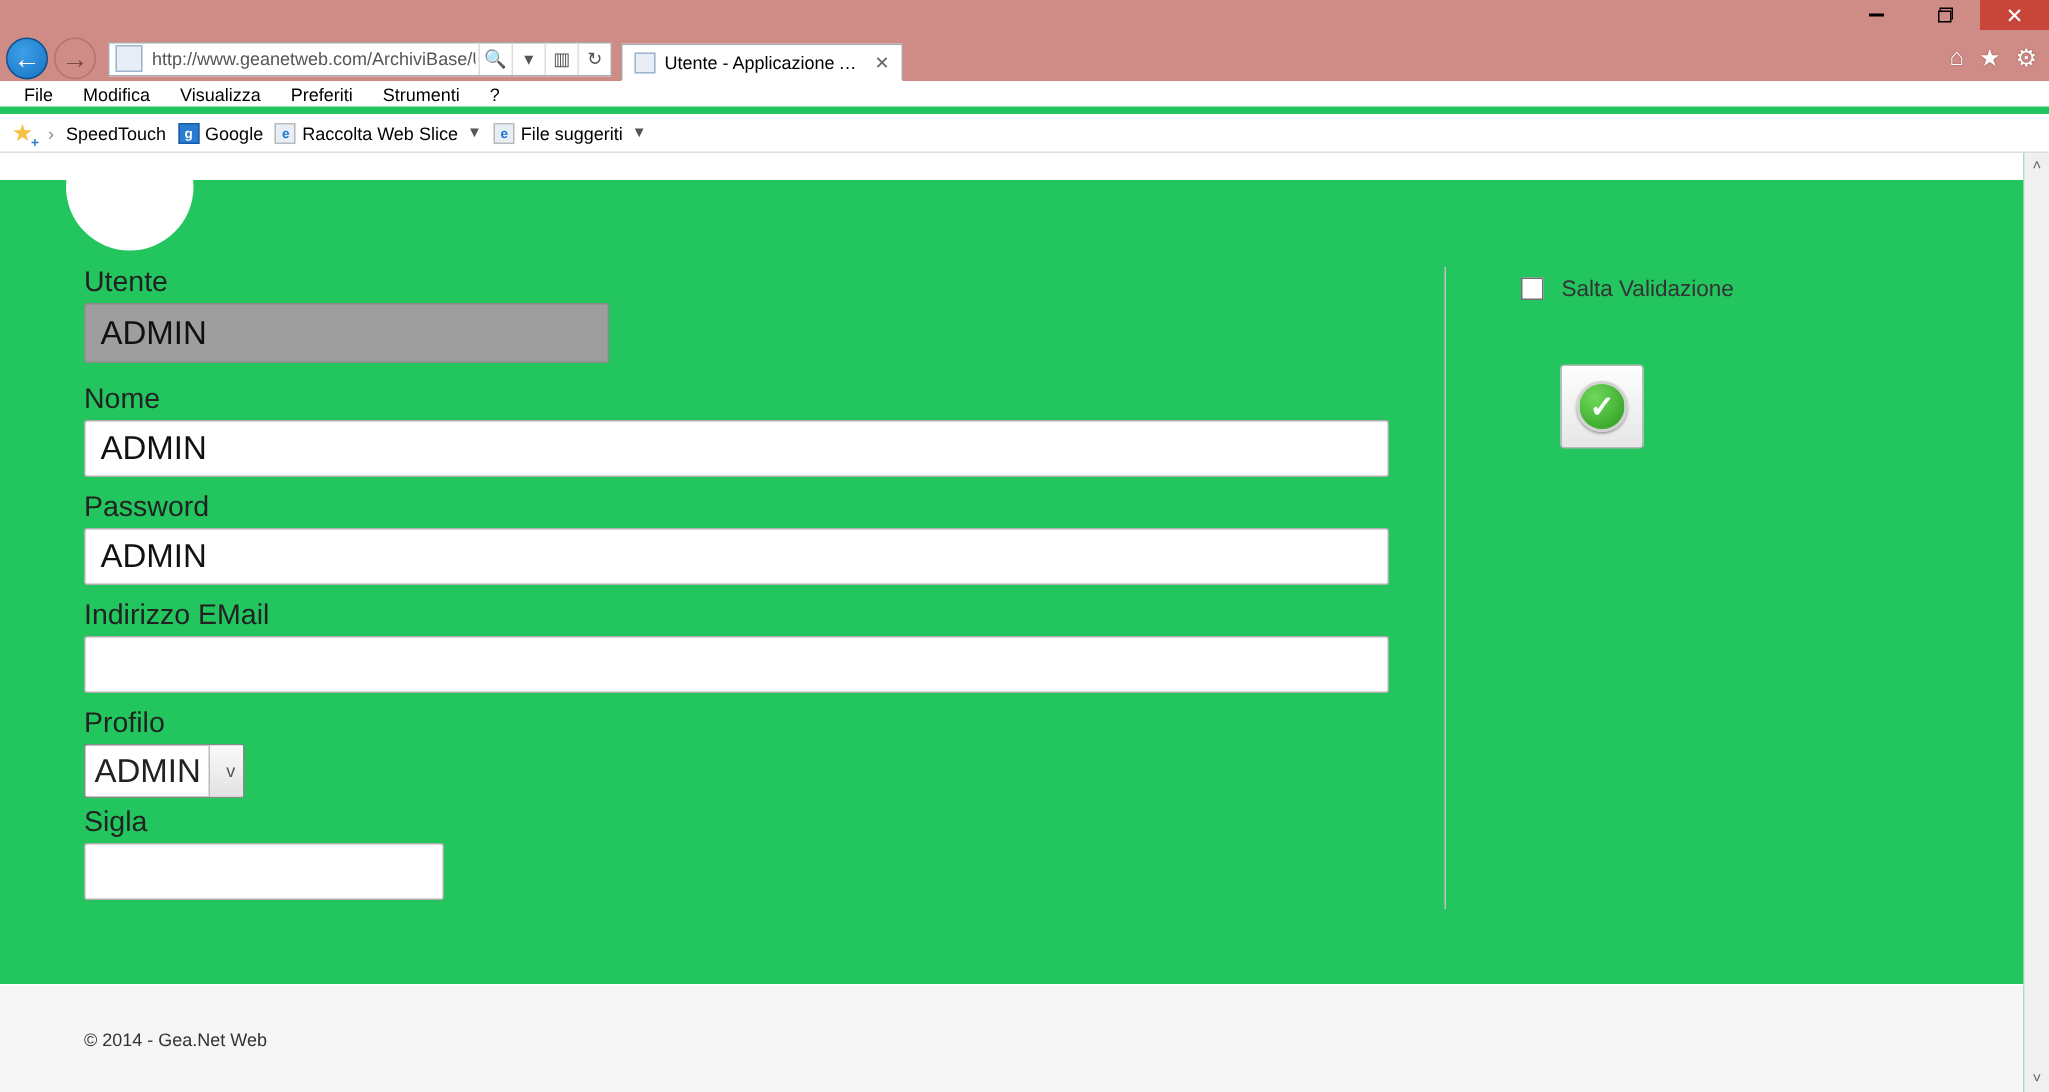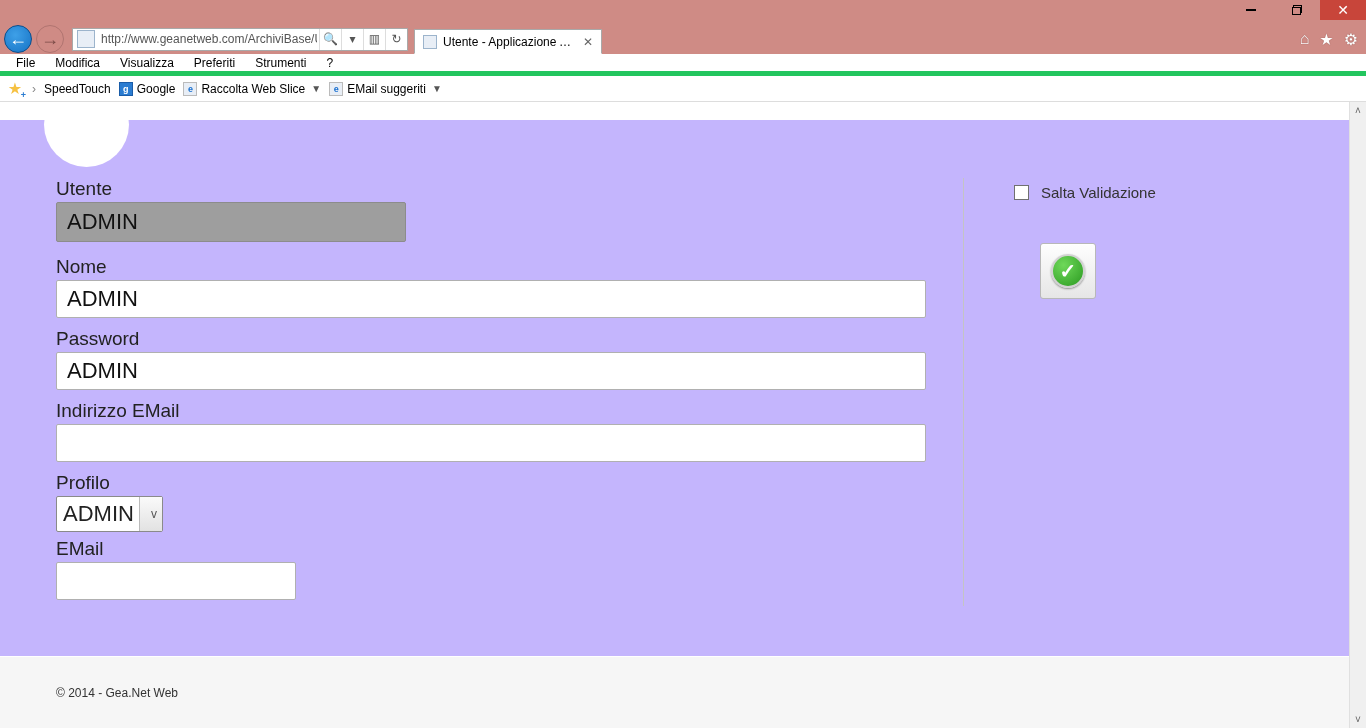--- a/index.html
+++ b/index.html
@@ -44,21 +44,21 @@
   .favbar .favstar { width:18px; height:18px; display:flex; align-items:center; justify-content:center; color:#f6c142; font-size:16px; position:relative; }
   .favbar .favstar::after { content:"+"; position:absolute; right:-2px; bottom:-2px; font-size:9px; color:#2a7cd1; font-weight:bold; }
   .favbar .chevright { color:#888; font-size:12px; }
   .favbar .favlink { display:flex; align-items:center; gap:4px; color:#000;text-align:center; }
   .favbar .favlink .ico { width:14px; height:14px; border:1px solid #bbb; background:#e8eef6; display:flex; align-items:center; justify-content:center; font-size:9px; font-weight:bold; color:#1a70d0; }
   .favbar .favlink .ico.g { background:#2a7cd1; color:#fff; border:1px solid #1a5ca8; }
   .favbar .favlink .dd { color:#555; font-size:10px; margin-left:2px; }
 
   
   .viewport { height: calc(728px - 24px - 30px - 22px - 26px); display:flex; }
-  .page { flex:1; background:#c4b5fd; overflow:hidden; position:relative; font-size:18px; color:#222; }
+  .page { flex:1; background:#22c55e; overflow:hidden; position:relative; font-size:18px; color:#222; }
   .content-top-strip { height:18px; background:#fff; border-bottom:1px solid #fff; }
   .avatar-rem { position:absolute; left:44px; top:-20px; width:85px; height:85px; border-radius:50%; background:#fff; z-index:1; }
 
   .form-area { display:flex; padding: 58px 0 0 56px; }
   .left-col { flex:0 0 880px; }
   .field { margin-bottom: 6px; }
   .field label { display:block; font-size:19px; font-weight:300; color:#222; margin-bottom:2px; }
   .readonly-box { background:#9e9e9e; border:1px solid #8c8c8c; width:350px; height:40px; display:flex; align-items:center; padding:0 10px; font-size:22px; font-weight:300; color:#111; border-radius:2px; }
   .text-input { background:#fff; border:1px solid #b0b0b0; width:870px; height:38px; padding:0 10px; font-size:22px; font-weight:300; color:#111; border-radius:2px; outline:none; }
   .select-box { background:#fff; border:1px solid #8a8a8a; height:36px; padding:0 28px 0 6px; font-size:22px; font-weight:300; border-radius:2px; position:relative; display:inline-flex; align-items:center; min-width:100px; }
@@ -139,21 +139,21 @@
     <span class="ico g">g</span>
     <span>Google</span>
   </div>
   <div class="favlink">
     <span class="ico">e</span>
     <span>Raccolta Web Slice</span>
     <span class="dd">▼</span>
   </div>
   <div class="favlink">
     <span class="ico">e</span>
-    <span>EMail suggeriti</span>
+    <span>File suggeriti</span>
     <span class="dd">▼</span>
   </div>
 </div>
 
 <div class="viewport">
   <div class="page">
     <div class="content-top-strip"></div>
     <div class="avatar-rem"></div>
 
     <div class="form-area">
@@ -181,21 +181,21 @@
 
         <div class="field" style="margin-top:10px;">
           <label>Profilo</label>
           <div class="select-box">
             <span>ADMIN</span>
             <span class="chev">v</span>
           </div>
         </div>
 
         <div class="field" style="margin-top:2px;">
-          <label>EMail</label>
+          <label>Sigla</label>
           <input class="small-input" type="text" value="" style="">
         </div>
 
       </div>
 
       <div class="right-col">
         <div class="check-row">
           <span class="checkbox"></span>
           <span>Salta Validazione</span>
         </div>

